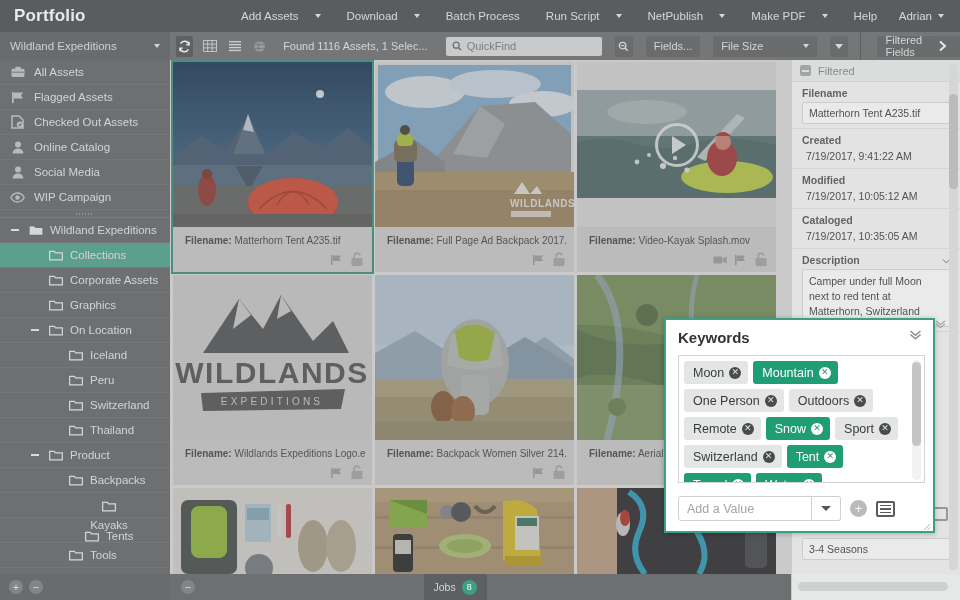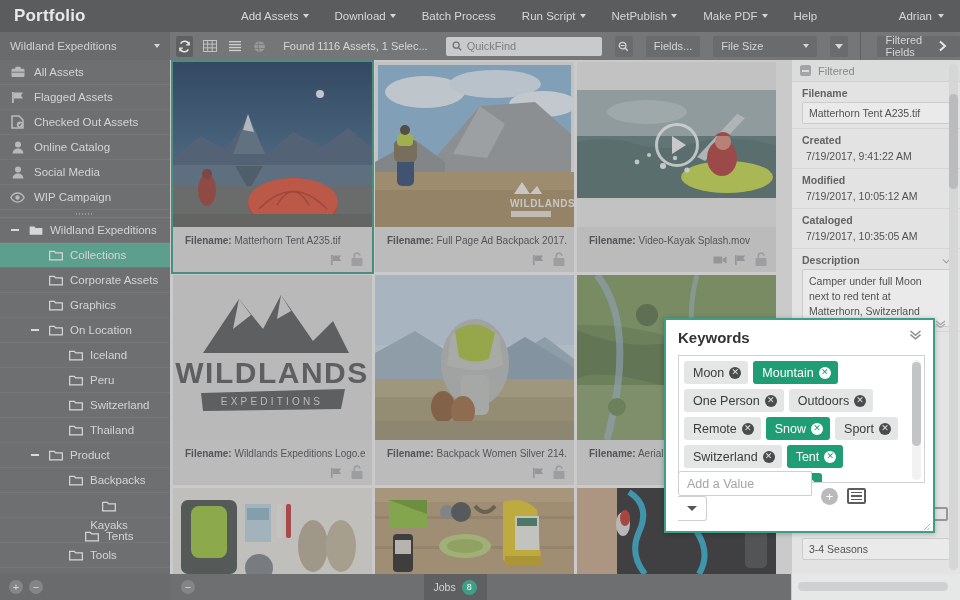--- a/index.html
+++ b/index.html
@@ -9,21 +9,21 @@
     font-size: 11px;
     background:#6e6f71;
     -webkit-font-smoothing: antialiased;
   }
   #app { position:relative; width:960px; height:600px; overflow:hidden; background:#6e6f71; }
 
   
   .menubar { position:absolute; left:0; top:0; width:960px; height:32px; background:#5b5c5e; }
   .brand { position:absolute; left:14px; top:6px; font-size:17px; font-weight:bold; color:#e9e9ea; letter-spacing:.2px; }
   .menus { position:absolute; left:228px; top:0; height:32px; display:flex; align-items:center; gap:0px; }
-  .menu-item { color:#d6d7d8; font-size:11.5px; padding:0 13px; height:32px; display:flex; align-items:center; gap:4px; cursor:default; }
+  .menu-item { color:#d6d7d8; font-size:11.5px; padding:0 13px; height:32px; display:flex; align-items:center; gap:16px; cursor:default; }
   .caret { width:0;height:0;border-left:3.5px solid transparent;border-right:3.5px solid transparent;border-top:4px solid #d6d7d8; display:inline-block; }
   .user-menu { position:absolute; right:10px; top:0; height:32px; display:flex; align-items:center; gap:6px; color:#d6d7d8; font-size:11.5px; padding:0 6px; }
 
   
   .toolbar { position:absolute; left:0; top:32px; width:960px; height:28px; background:#757678; }
   .tb-left { position:absolute; left:0; top:0; width:170px; height:28px; background:#6a6b6d; display:flex; align-items:center; padding:0 10px; }
   .catalog-name { flex:1; color:#cfd0d1; font-size:11.5px; }
   .tb-main { position:absolute; left:170px; top:0; right:0; height:28px; display:flex; align-items:center; padding-left:6px; gap:8px; }
   .tb-btn { width:21px; height:21px; display:flex; align-items:center; justify-content:center; border-radius:2px; }
   .tb-btn.active { background:#5f6062; }
@@ -810,21 +810,21 @@
           <div class="thumb2"></div>
         </div>
     </div>
     <div class="kw-resize">
       <svg width="8" height="8" viewBox="0 0 8 8" stroke="#b0b1b2" stroke-width="1">
           <line x1="7" y1="1" x2="1" y2="7"></line>
           <line x1="7" y1="4.5" x2="4.5" y2="7"></line>
         </svg>
     </div>
     <div class="kw-bottom">
-      <div style="display:flex;flex-direction:column;">
+      <div style="display:flex;">
         <div class="kw-input">Add a Value</div>
         <div class="kw-drop">
           <span class="caret" style="border-top-color:#555657;border-top-width:5px;border-left-width:5px;border-right-width:5px;"></span>
         </div>
       </div>
       <div class="kw-add">+</div>
       <div class="kw-listbtn"></div>
     </div>
   </div>
 

